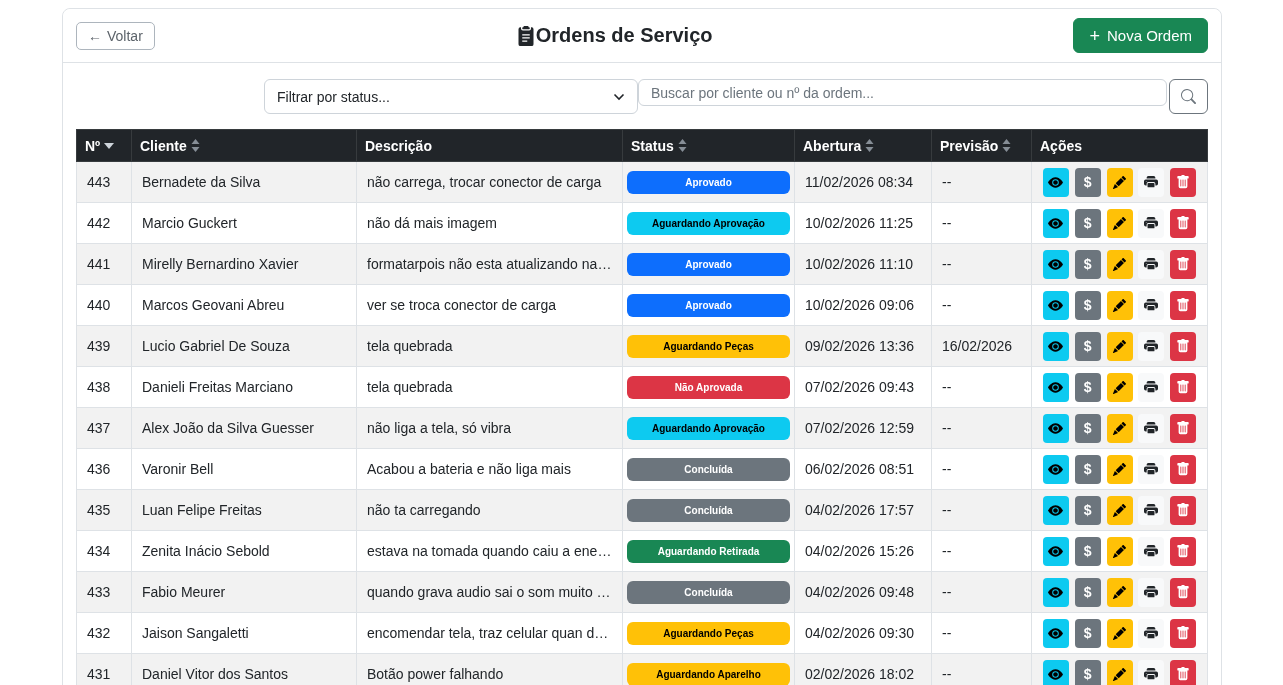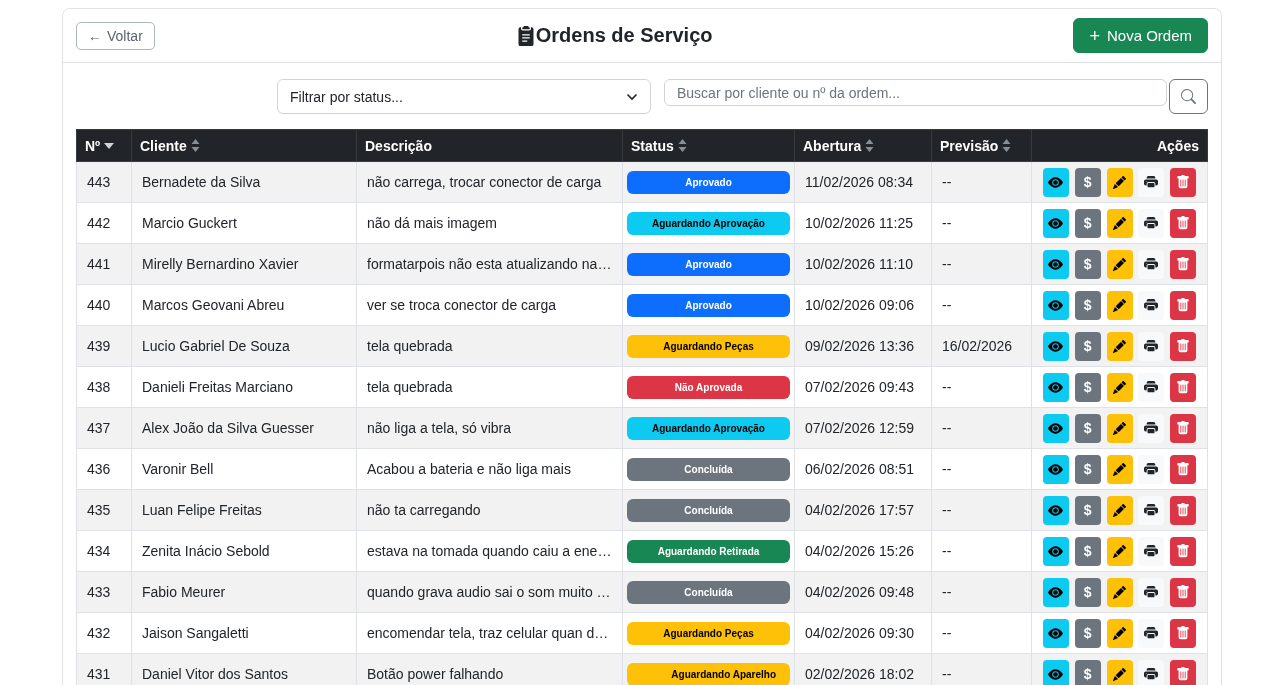--- a/index.html
+++ b/index.html
@@ -60,21 +60,20 @@
     font-size: 15px;
     font-weight: 500;
     padding: 8px 15px;
     cursor: pointer;
     font-family: inherit;
   }
   .btn-new .plus { font-size: 18px; line-height: 14px; font-weight: 400; }
   
   .filters {
     display: flex;
-    gap: 13px;
     padding: 0 13px;
     margin-top: 16px;
     align-items: stretch;
   }
   .filter-spacer { width: 188px; flex: none; }
   .select-wrap { position: relative; width: 374px; flex: none; }
   .select-wrap select {
     width: 100%; height: 35px;
     -webkit-appearance: none; appearance: none;
     border: 1px solid #ced4da;
@@ -133,21 +132,21 @@
     color: #fff;
     font-weight: 700;
     font-size: 14px;
     text-align: left;
     padding: 6px 8px;
     border: 1px solid #373b3e;
     height: 32px;
     white-space: nowrap;
   }
   thead th.sortable { cursor: pointer; }
-  thead th.center { text-align: right; }
+  thead th.center { text-align: left; }
   .th-inner { display: inline-flex; align-items: center; gap: 4px; }
   tbody td {
     border: 1px solid #dee2e6;
     padding: 5px 10px;
     height: 41px;
     vertical-align: middle;
     white-space: nowrap;
     overflow: hidden;
     text-overflow: ellipsis;
     font-size: 14px;
@@ -866,21 +865,21 @@
         </span>
       </button>
     </td>
   </tr>
 
   <tr>
     <td>431</td>
     <td>Daniel Vitor dos Santos</td>
     <td>Botão power falhando</td>
     <td class="td-status">
-      <span class="badge" style="background: rgb(255, 193, 7); color: rgb(0, 0, 0); text-align: right;">Aguardando Aparelho</span>
+      <span class="badge" style="background: rgb(255, 193, 7); color: rgb(0, 0, 0);">Aguardando Aparelho</span>
     </td>
     <td>02/02/2026 18:02</td>
     <td>--</td>
     <td class="td-actions">
       <button class="action-btn btn-info">
         <span>
           <svg width="15" height="15" viewBox="0 0 16 16" fill="currentColor">
             <path d="M10.5 8a2.5 2.5 0 1 1-5 0 2.5 2.5 0 0 1 5 0z"></path>
             <path d="M0 8s3-5.5 8-5.5S16 8 16 8s-3 5.5-8 5.5S0 8 0 8zm8 3.5a3.5 3.5 0 1 0 0-7 3.5 3.5 0 0 0 0 7z"></path>
           </svg>

